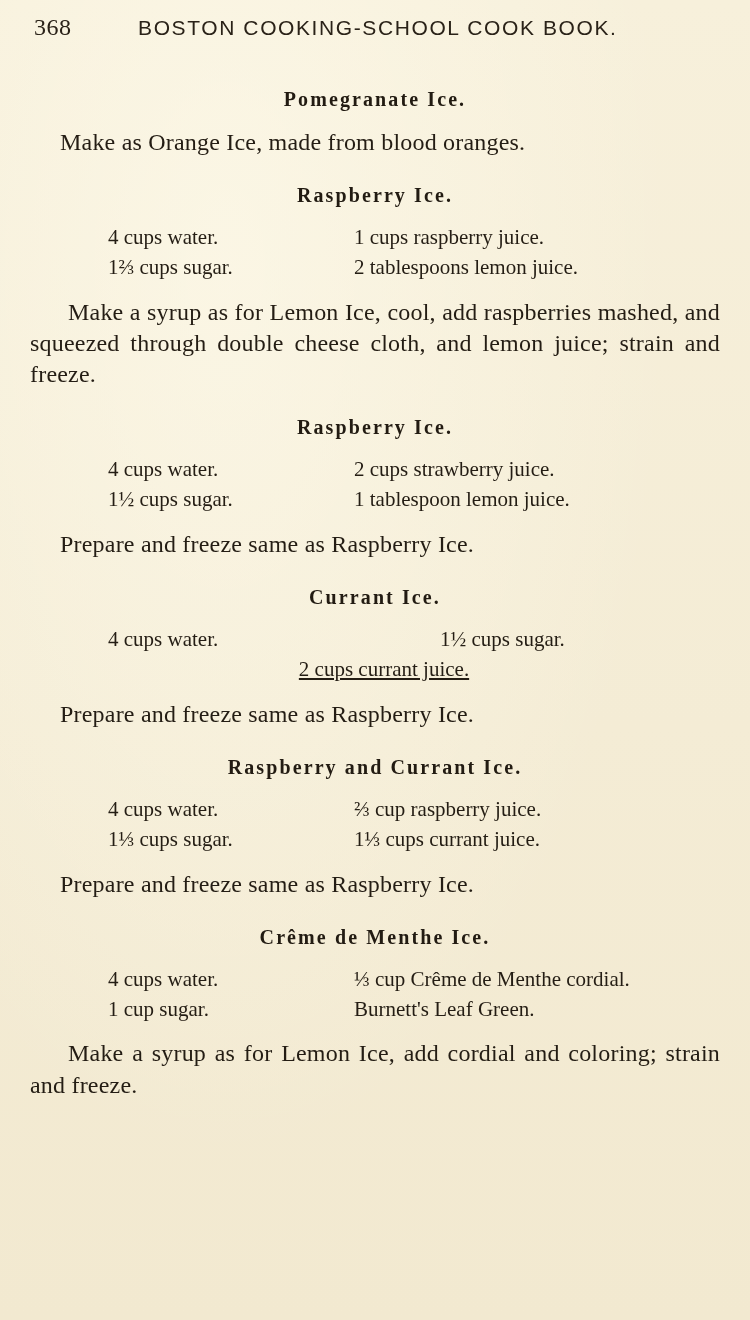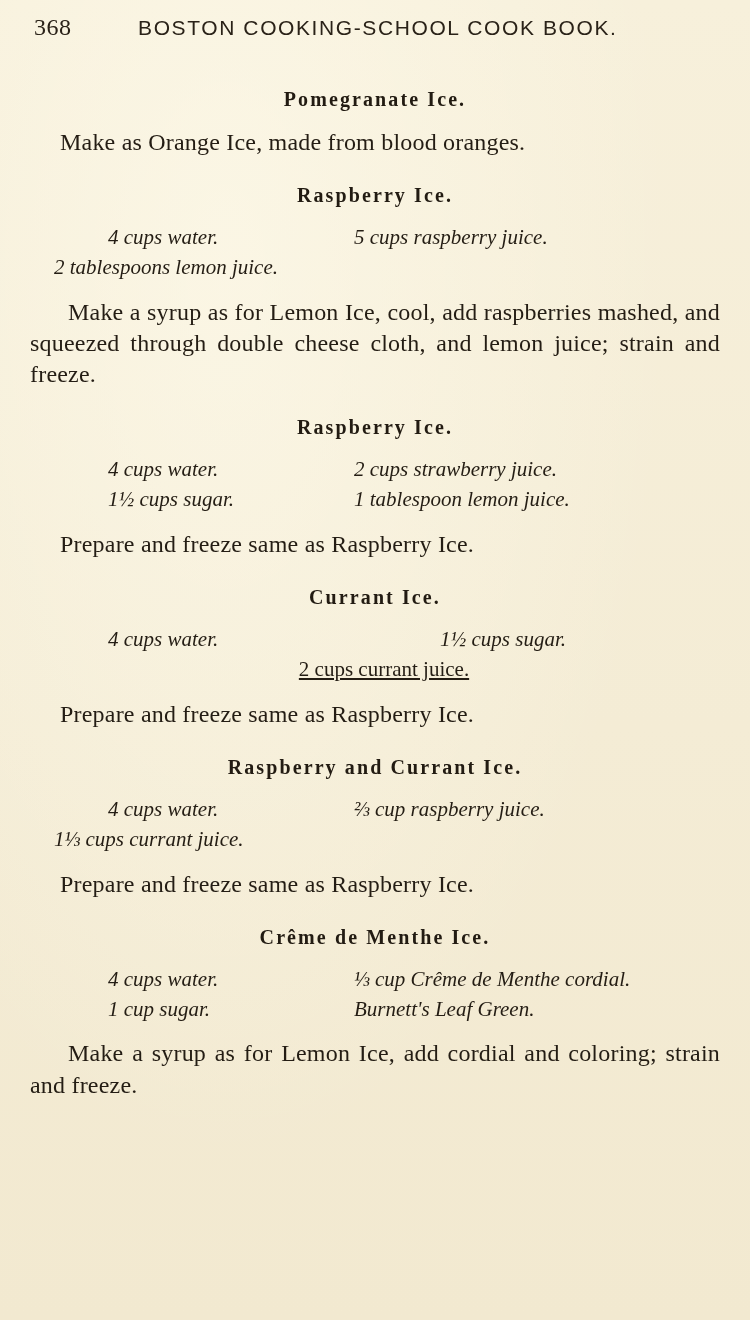--- a/index.html
+++ b/index.html
@@ -91,21 +91,20 @@
     margin: 4px 0 0 0;
     font-size: 21px;
     line-height: 1.42;
     color: #241d14;
   }
   .ing-row {
     display: flex;
   }
   .ing-col {
     box-sizing: border-box;
-    font-style: italic;
   }
   .ing-col.left {
     width: 300px;
     padding-left: 78px;
   }
   .ing-col.right {
     width: 390px;
     padding-left: 24px;
   }
   .ing-col.left-wide {
@@ -137,23 +136,24 @@
     <div class="recipe">
       <div class="recipe-title">Pomegranate Ice.</div>
       <p class="para center">Make as Orange Ice, made from blood oranges.</p>
     </div>
 
     <div class="recipe">
       <div class="recipe-title">Raspberry Ice.</div>
       <div class="ingredients">
         <div class="ing-row">
           <span class="ing-col left">4 cups water.</span>
-          <span class="ing-col right">5 cups raspberry juice.</span>
-        </div>
-        <div class="ing-row">
+          <span class="ing-col right">1 cups raspberry juice.</span>
+        </div>
+        <div class="ing-row">
+          <span class="ing-col left">1⅔ cups sugar.</span>
           <span class="ing-col right">2 tablespoons lemon juice.</span>
         </div>
       </div>
       <p class="para indent">Make a syrup as for Lemon Ice, cool, add raspberries mashed, and squeezed through double cheese cloth, and lemon juice; strain and freeze.</p>
     </div>
 
     <div class="recipe">
       <div class="recipe-title">Raspberry Ice.</div>
       <div class="ingredients">
         <div class="ing-row">
@@ -183,20 +183,21 @@
     </div>
 
     <div class="recipe">
       <div class="recipe-title">Raspberry and Currant Ice.</div>
       <div class="ingredients">
         <div class="ing-row">
           <span class="ing-col left">4 cups water.</span>
           <span class="ing-col right">⅔ cup raspberry juice.</span>
         </div>
         <div class="ing-row">
+          <span class="ing-col left">1⅓ cups sugar.</span>
           <span class="ing-col right">1⅓ cups currant juice.</span>
         </div>
       </div>
       <p class="para center">Prepare and freeze same as Raspberry Ice.</p>
     </div>
 
     <div class="recipe">
       <div class="recipe-title">Crême de Menthe Ice.</div>
       <div class="ingredients">
         <div class="ing-row">

